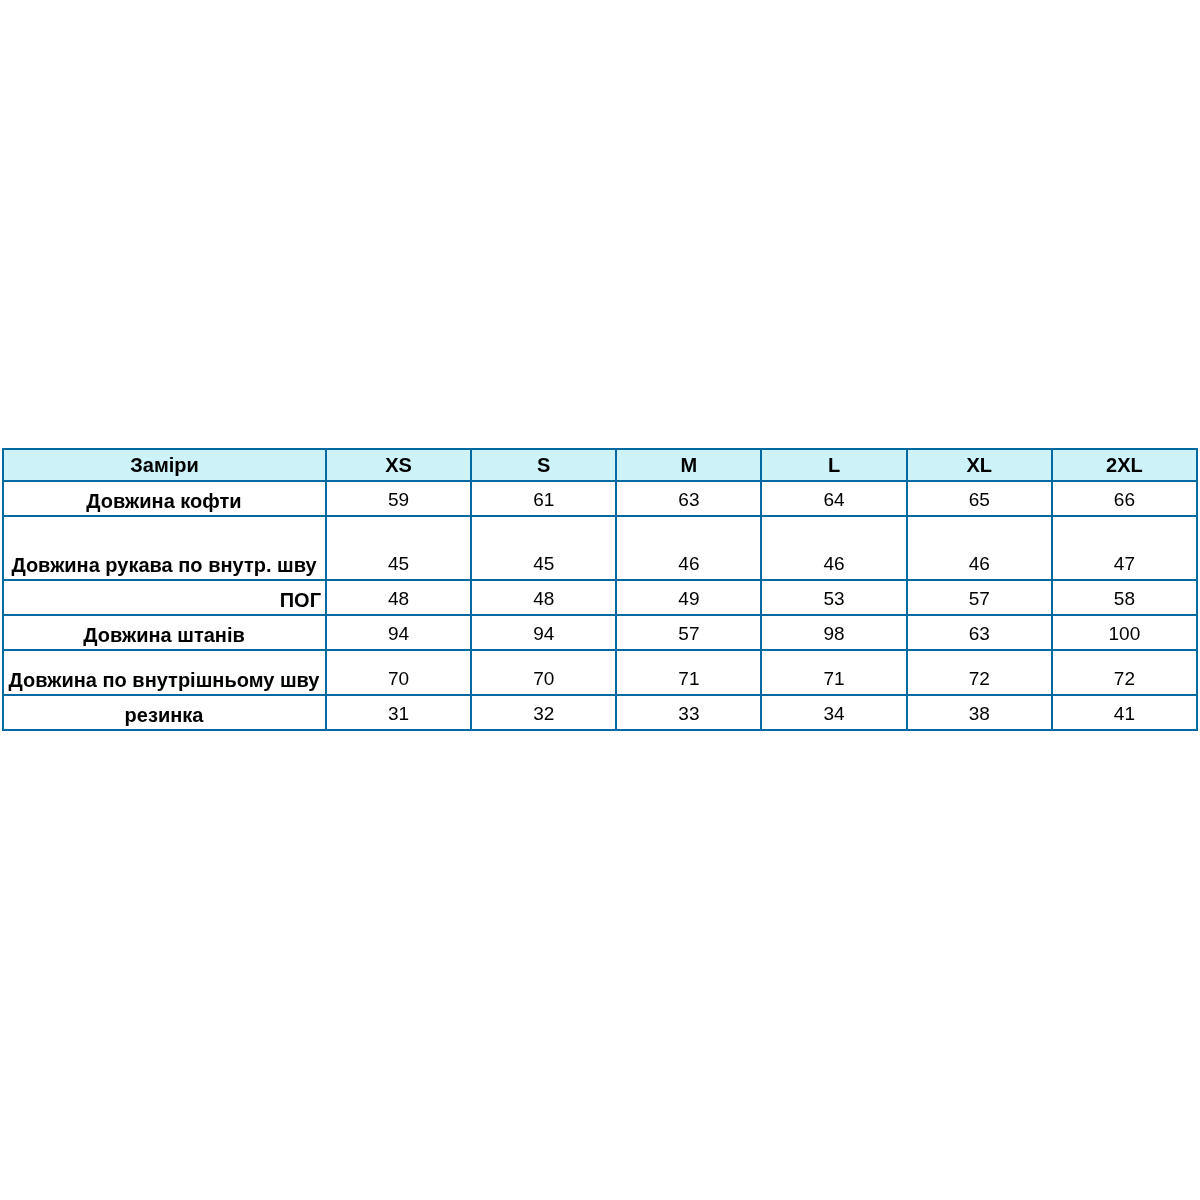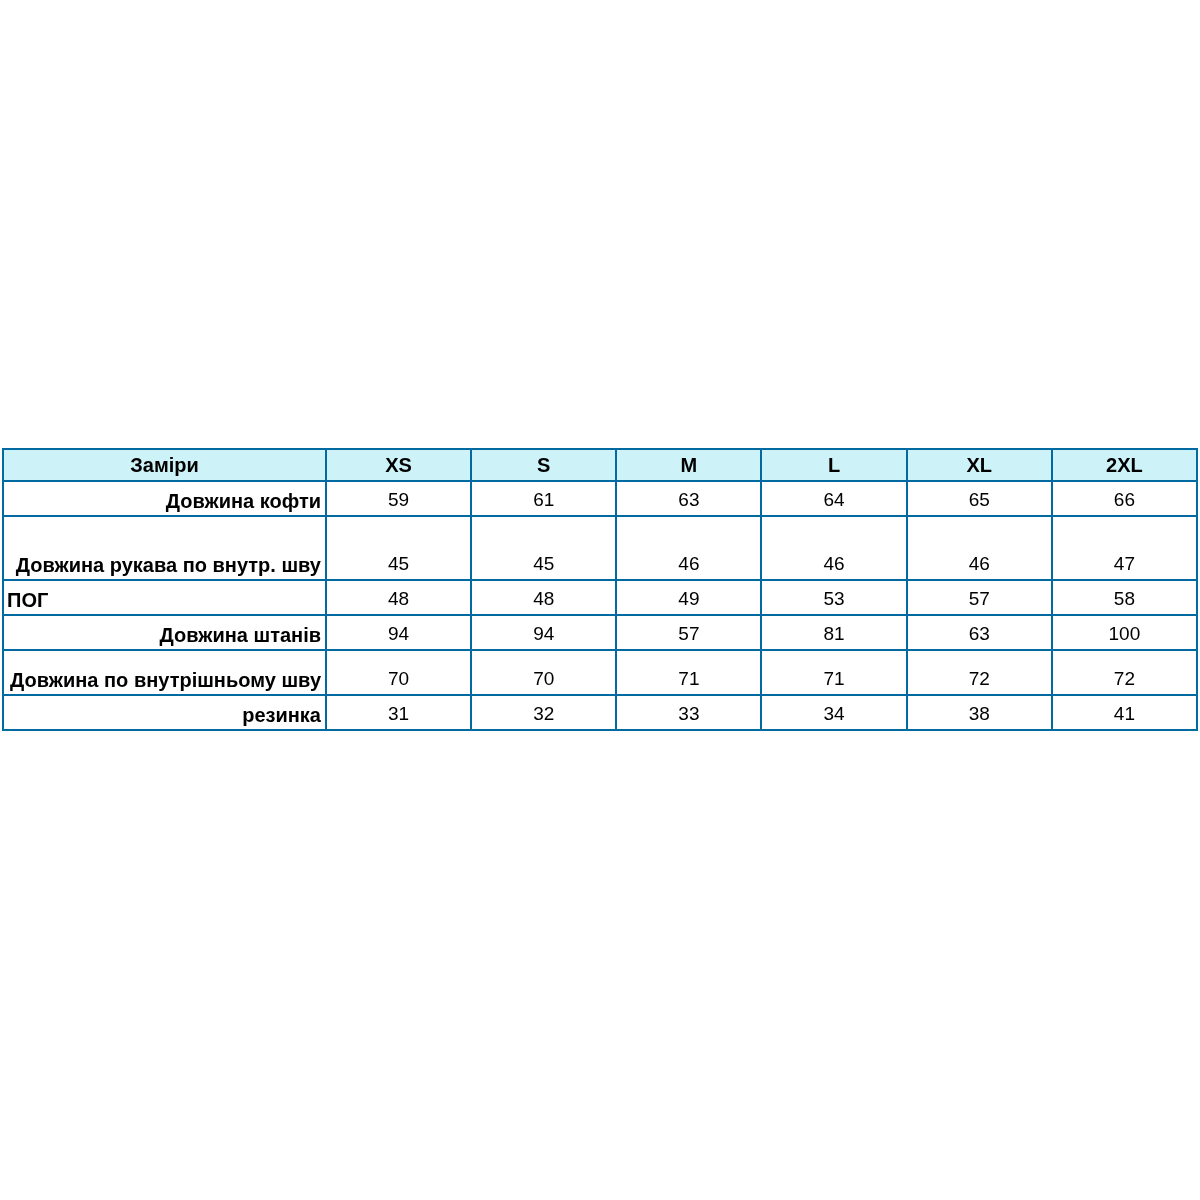--- a/index.html
+++ b/index.html
@@ -40,27 +40,27 @@
     font-size: 20px;
     text-align: center;
     vertical-align: middle;
     height: 28px;
     padding: 1px 2px;
   }
   td.label-cell {
     font-weight: bold;
     font-size: 20px;
     line-height: 23px;
-    text-align: right;
+    text-align: center;
     vertical-align: bottom;
     padding: 1px 4px 2px 3px;
     word-wrap: break-word;
   }
   td.label-cell.center {
-    text-align: left;
+    text-align: right;
   }
   td.num-cell {
     font-weight: normal;
     font-size: 19px;
     text-align: center;
     vertical-align: bottom;
     padding: 7px 2px 4px 2px;
   }
   tr.h-normal  { height: 30px; }
   tr.h-tall    { height: 64px; }
@@ -121,21 +121,21 @@
       <td class="num-cell">53</td>
       <td class="num-cell">57</td>
       <td class="num-cell">58</td>
     </tr>
 
     <tr class="h-normal">
       <td class="label-cell">Довжина штанів</td>
       <td class="num-cell">94</td>
       <td class="num-cell">94</td>
       <td class="num-cell">57</td>
-      <td class="num-cell">81</td>
+      <td class="num-cell">98</td>
       <td class="num-cell">63</td>
       <td class="num-cell">100</td>
     </tr>
 
     <tr class="h-tall2">
       <td class="label-cell">Довжина по внутрішньому шву</td>
       <td class="num-cell">70</td>
       <td class="num-cell">70</td>
       <td class="num-cell">71</td>
       <td class="num-cell">71</td>

